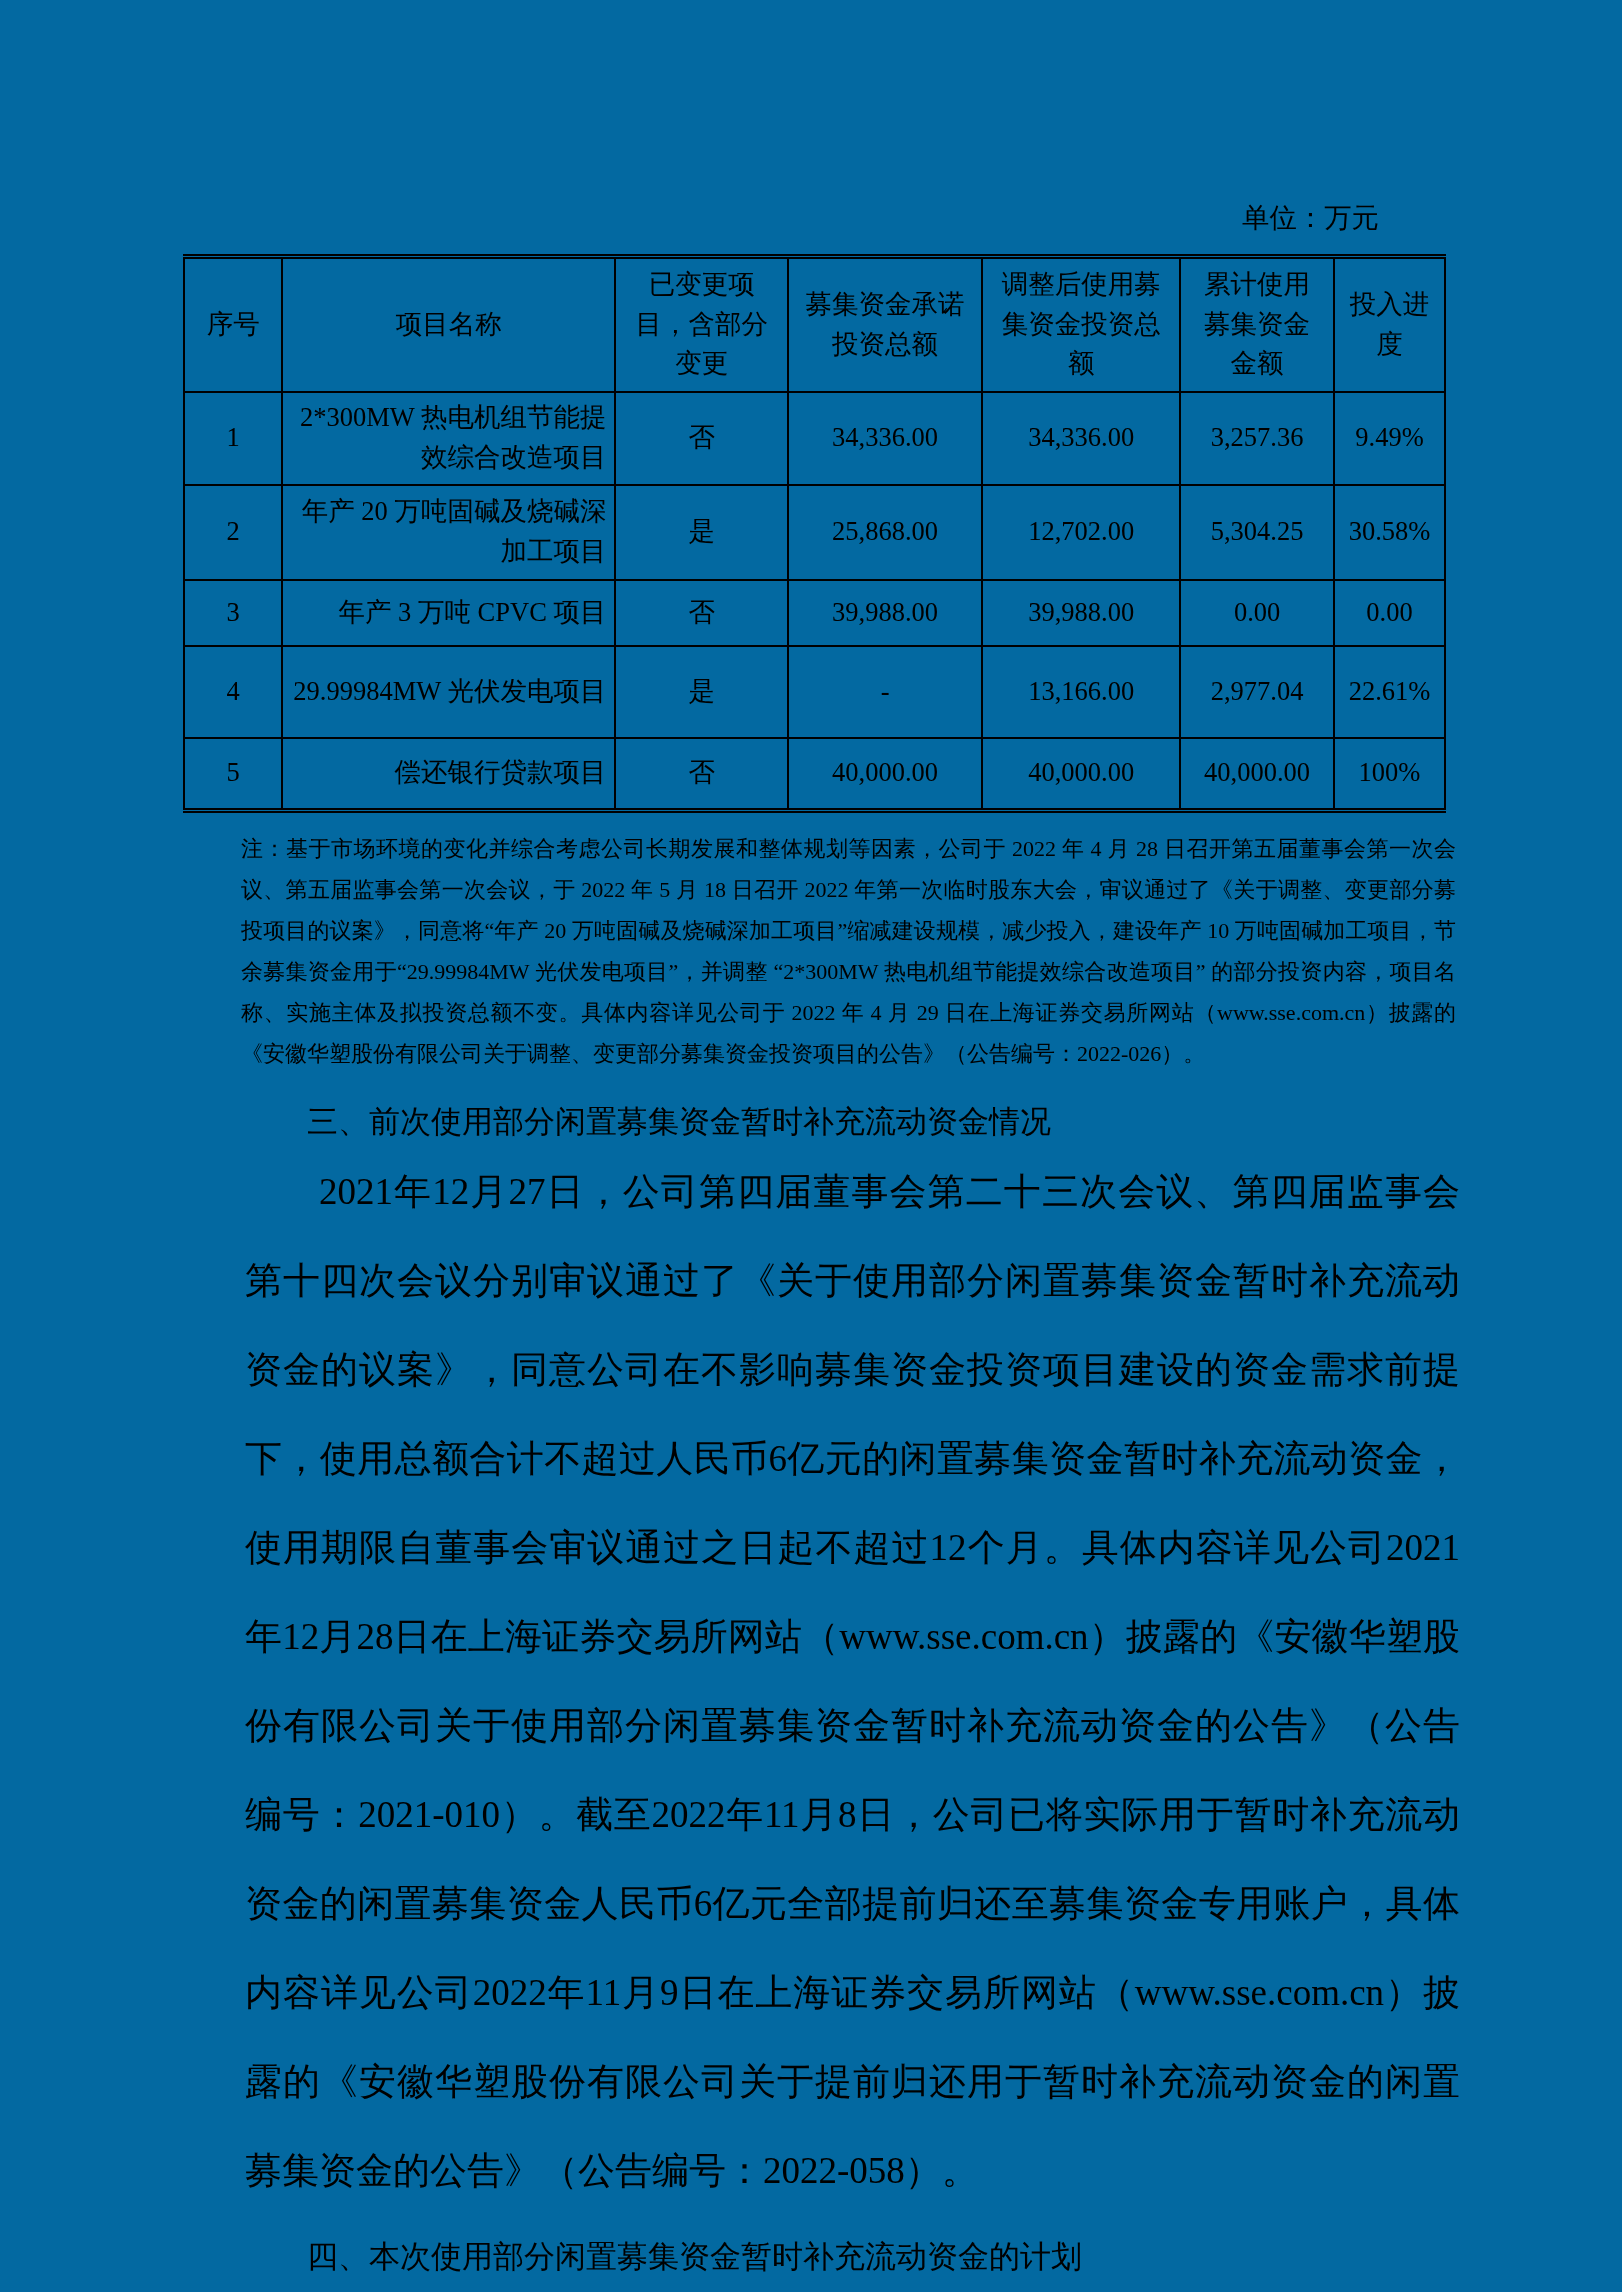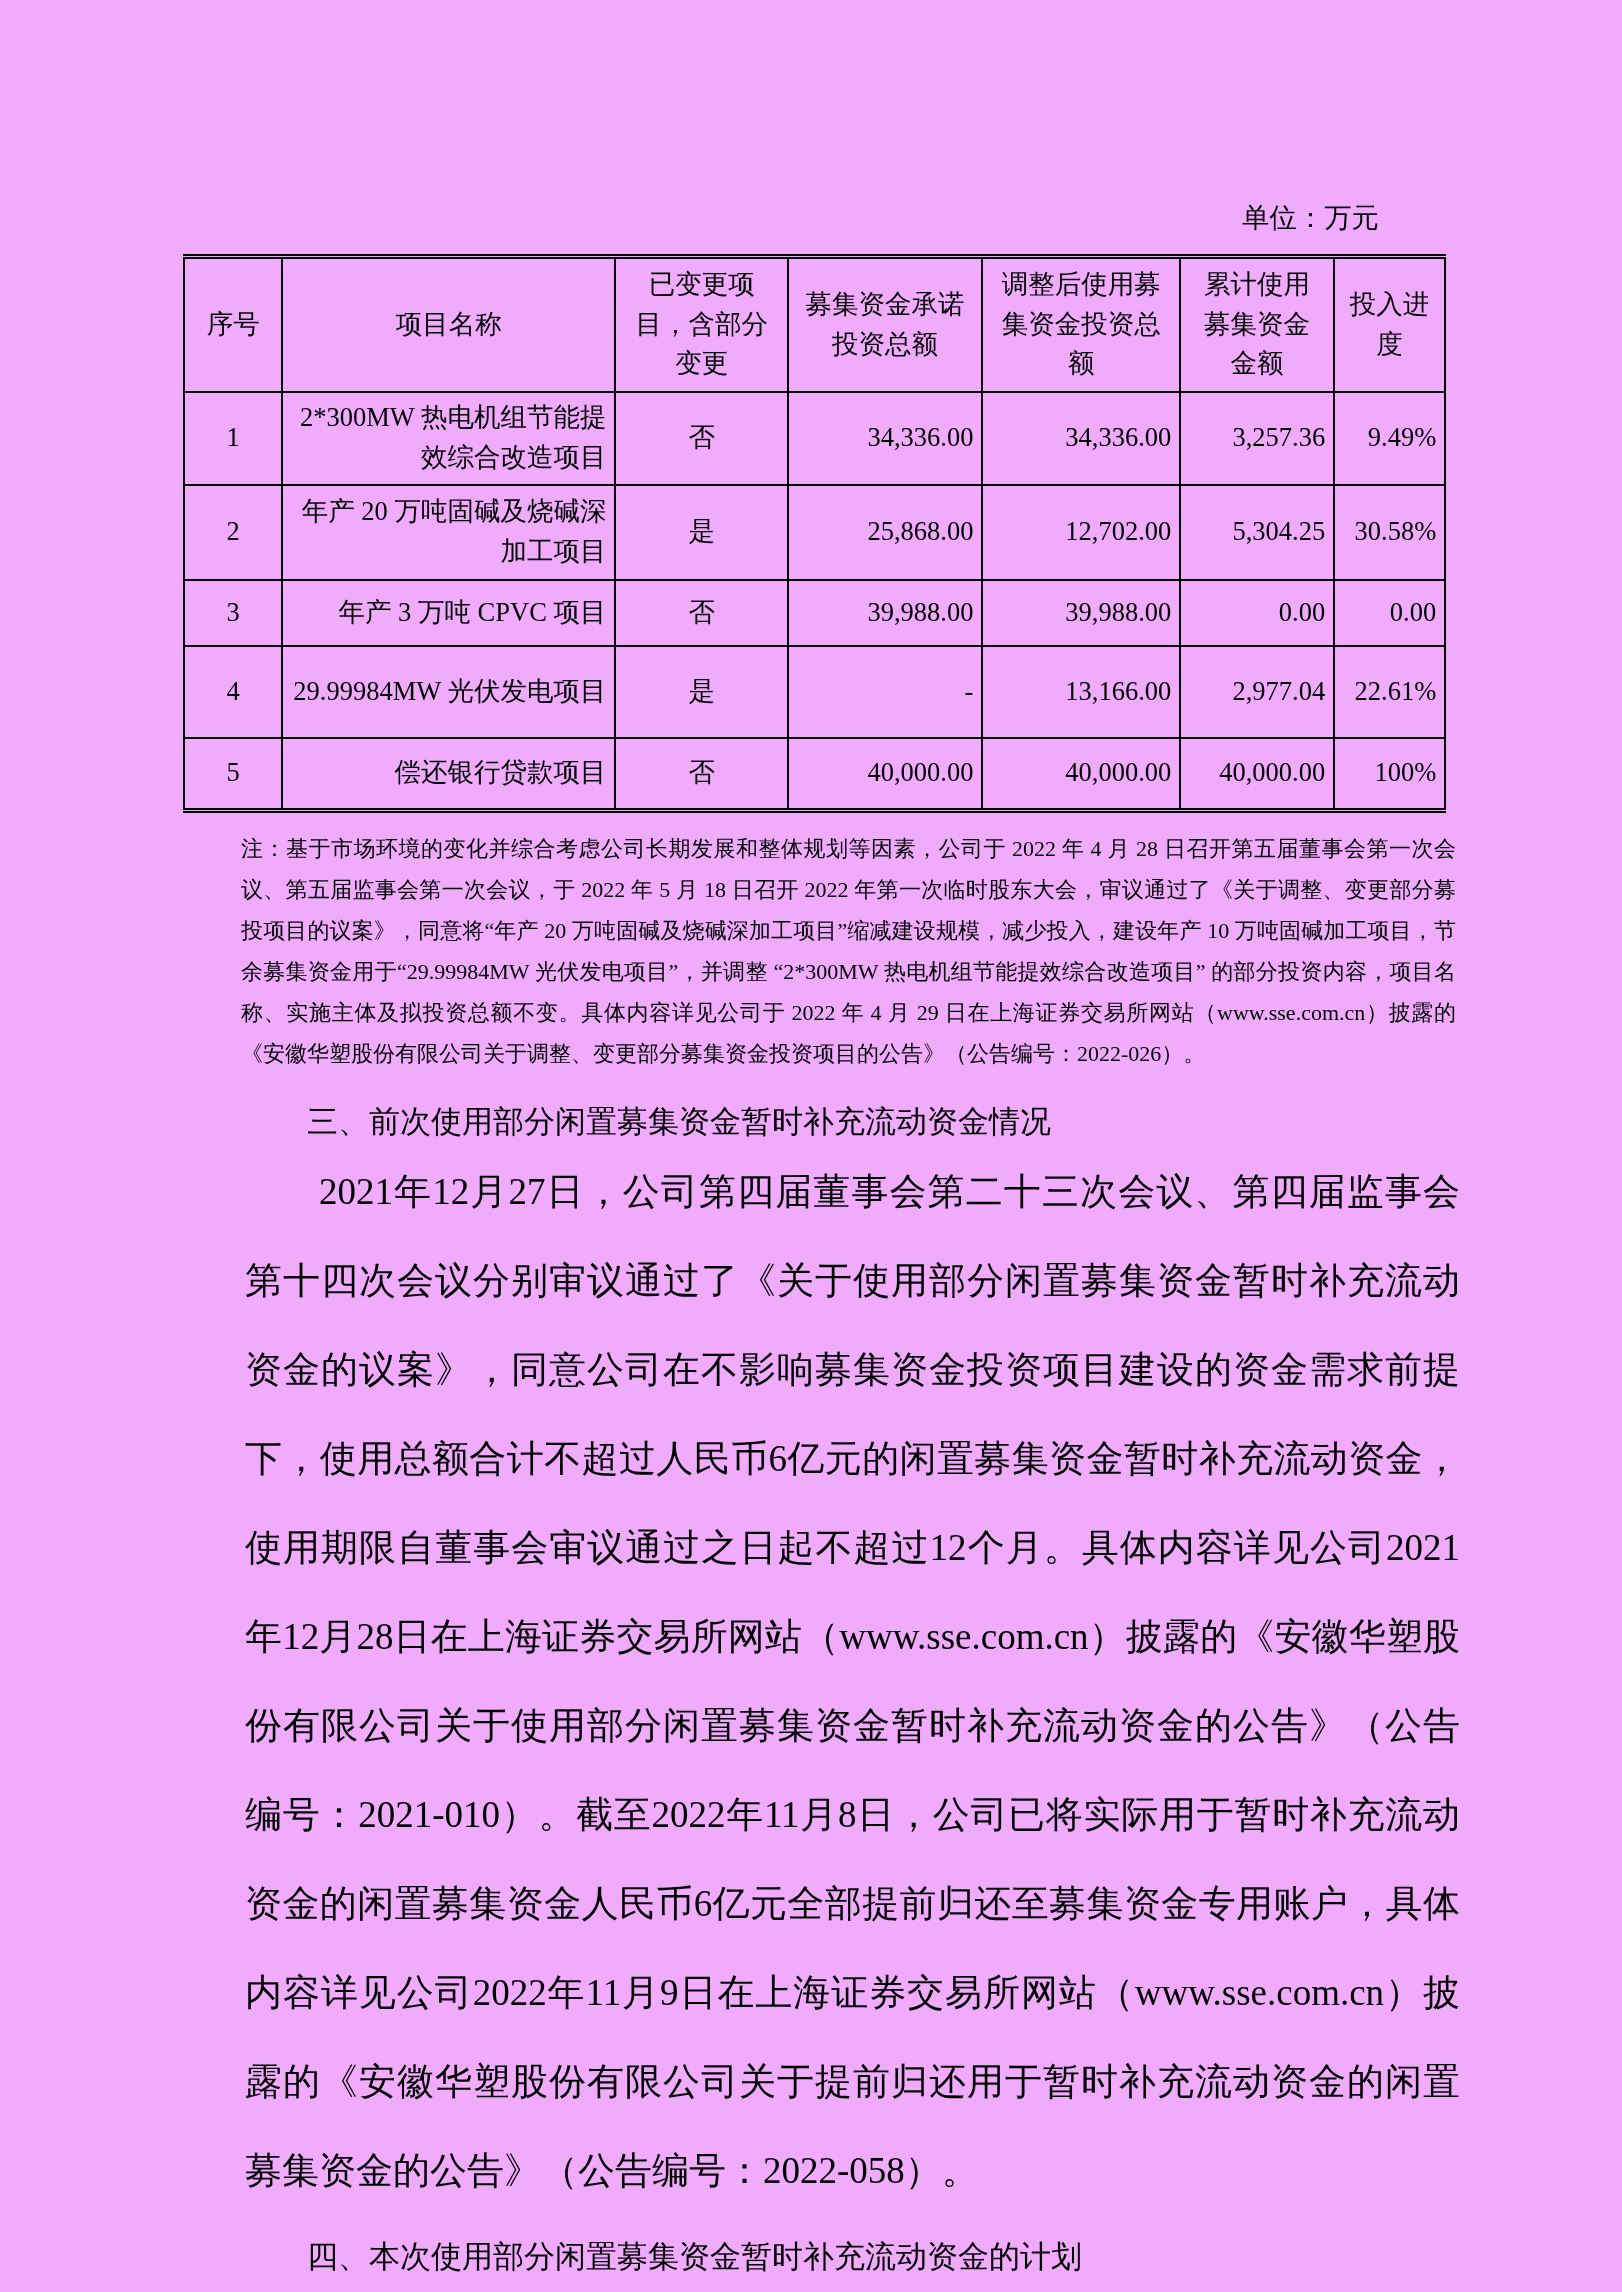--- a/index.html
+++ b/index.html
@@ -1,21 +1,21 @@
 <!DOCTYPE html>
 <html><head>
 <meta charset="utf-8">
 <style>
   html, body { margin: 0; padding: 0; background: #888; }
   .page {
     position: relative;
     width: 1622px;
     height: 2293px;
     margin: 0 auto;
-    background: #f0abfc;
+    background: #0369a1;
     color: #000000;
     font-family: "Liberation Serif", "DejaVu Serif", serif;
     overflow: hidden;
   }
   .unit-label {
     margin: 201px 243px 0 0;
     text-align: right;
     font-size: 27.4px;
     line-height: 35px;
   }
@@ -42,21 +42,21 @@
   .col-no    { width: 7.8%; }
   .col-name  { width: 26.4%; }
   .col-chg   { width: 13.7%; }
   .col-comm  { width: 15.4%; }
   .col-adj   { width: 15.7%; }
   .col-used  { width: 12.2%; }
   .col-prog  { width: 8.8%; }
   tr.hdr th { height: 128px; padding: 2px 9.8px; }
   td.c { text-align: center; }
   td.l { text-align: right; }
-  td.r { text-align: right; }
+  td.r { text-align: center; }
   tr.r1 td { height: 87px; }
   tr.r2 td { height: 89px; }
   tr.r3 td { height: 60px; }
   tr.r4 td { height: 86px; }
   tr.r5 td { height: 65px; }
   tr.total td { height: 40px; }
   .note {
     width: 1215px;
     margin: 15.7px 0 0 241px;
     font-size: 22px;

